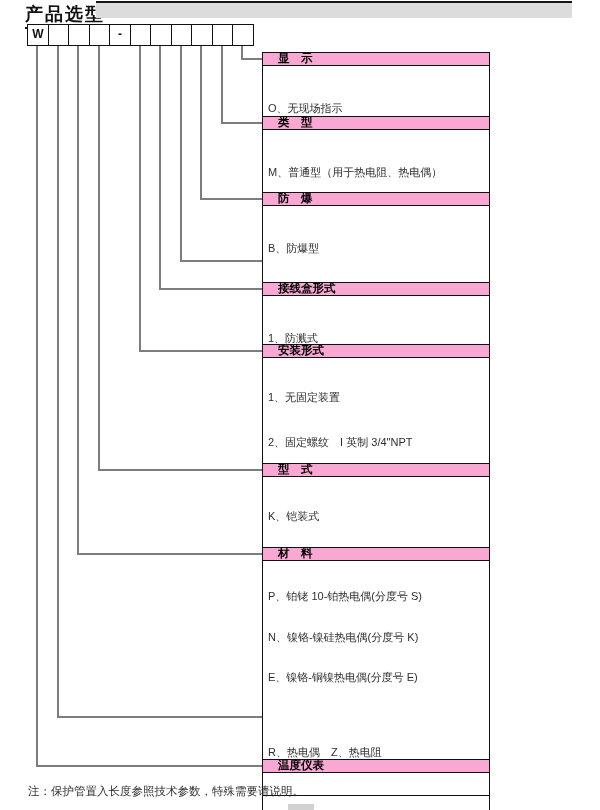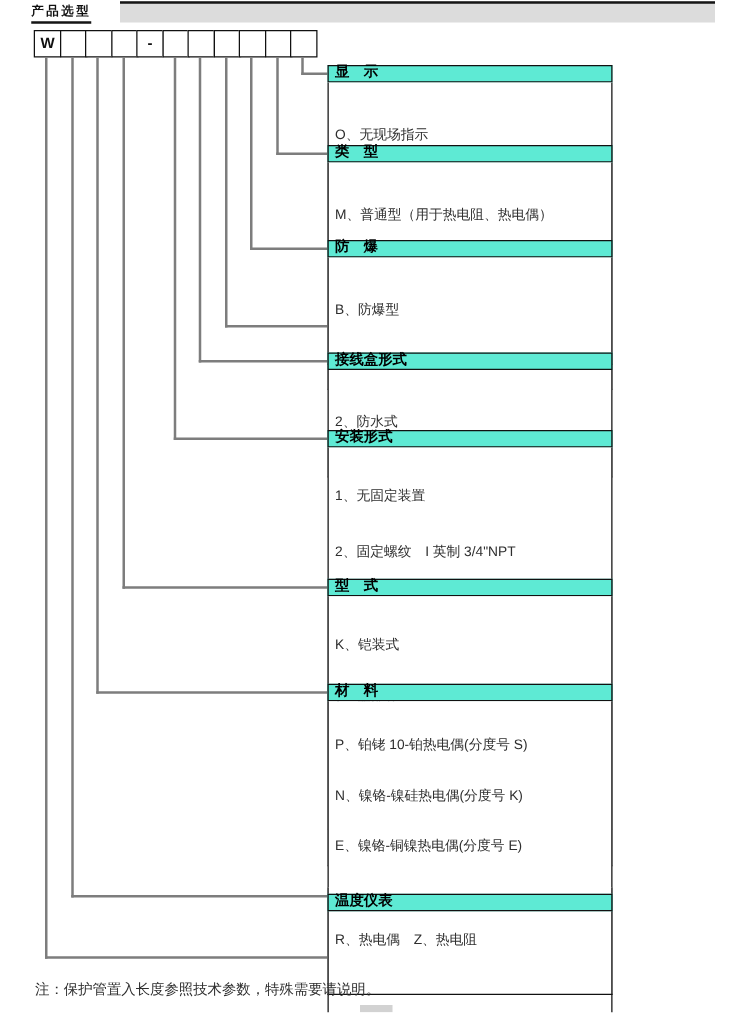--- a/index.html
+++ b/index.html
@@ -1,40 +1,40 @@
 <!DOCTYPE html>
 <html><head>
 <meta charset="utf-8">
 <style>
   html,body{margin:0;padding:0;background:#ffffff;}
   body{font-family:"Liberation Sans","DejaVu Sans",sans-serif;color:#2b2b2b;}
   #page{position:relative;width:600px;height:810px;background:#fff;overflow:hidden;}
 
   
-  .page-title{position:absolute;left:25px;top:2px;font-size:10px;font-weight:bold;
+  .page-title{position:absolute;left:25px;top:2px;font-size:18px;font-weight:bold;
     letter-spacing:2px;color:#111;padding-bottom:1px;border-bottom:2px solid #151515;}
   .title-bar{position:absolute;left:96px;top:1px;width:476px;height:15px;
     background:#dcdcdc;border-top:2.5px solid #151515;}
 
   
   .code-row{position:absolute;left:27px;top:24px;display:flex;}
   .code-box{box-sizing:border-box;width:22px;height:22px;border:1.5px solid #111;
     margin-left:-1.5px;text-align:center;font-size:12px;font-weight:bold;
     line-height:19px;color:#111;background:#fff;}
   .code-box:first-child{margin-left:0;}
 
   
   .vline,.hline{position:absolute;background:#7d7d7d;}
   .vline{width:2px;}
   .hline{height:2px;}
 
   
   .section{position:absolute;left:262px;width:228px;}
-  .sec-header{box-sizing:border-box;height:14px;line-height:11.5px;background:#5eead4;
-    border:1.5px solid #111;padding:0 5px;font-size:11.5px;font-weight:bold;color:#000;}
+  .sec-header{box-sizing:border-box;height:14px;line-height:11.5px;background:#f9a8d4;
+    border:1.5px solid #111;padding:0 15px;font-size:11.5px;font-weight:bold;color:#000;}
   .sec-body{box-sizing:border-box;border:1.5px solid #111;border-top:none;background:#fff;
     padding:2px 5px 3px 5px;font-size:11px;line-height:16px;color:#2e2e2e;white-space:pre-wrap;}
   .sec-body.mid{line-height:15px;}
   .sec-body.dense{line-height:13.5px;}
 
   .note{position:absolute;left:28px;top:784px;font-size:11.5px;color:#2e2e2e;font-family:Liberation Serif, serif;}
   .artifact{position:absolute;left:288px;top:804px;width:26px;height:6px;background:#d2d2d2;}
 </style>
 </head>
 <body>
@@ -109,20 +109,21 @@
     <div class="sec-header">防　爆</div>
     <div class="sec-body">
       <div>B、防爆型</div>
     </div>
   </div>
 
 
   <div class="section" style="top:282px">
     <div class="sec-header">接线盒形式</div>
     <div class="sec-body">
+      <div>1、防溅式</div>
       <div>2、防水式</div>
     </div>
   </div>
 
   <div class="section" style="top:344px">
     <div class="sec-header">安装形式</div>
     <div class="sec-body mid">
       <div>1、无固定装置</div>
       <div>2、固定螺纹　I 英制 3/4"NPT</div>
       <div>　　　　　　 II 公制 M27x2</div>
@@ -156,20 +157,20 @@
       
     </div>
   </div>
 
   <div class="section" style="top:710px">
     <div class="sec-body">
       <div>R、热电偶　Z、热电阻</div>
     </div>
   </div>
 
-  <div class="section" style="top:715px">
+  <div class="section" style="top:759px">
     <div class="sec-header">温度仪表</div>
   </div>
 
   <div class="note">注：保护管置入长度参照技术参数，特殊需要请说明。</div>
   <div class="artifact"></div>
 
 </div>
 
 </body></html>

